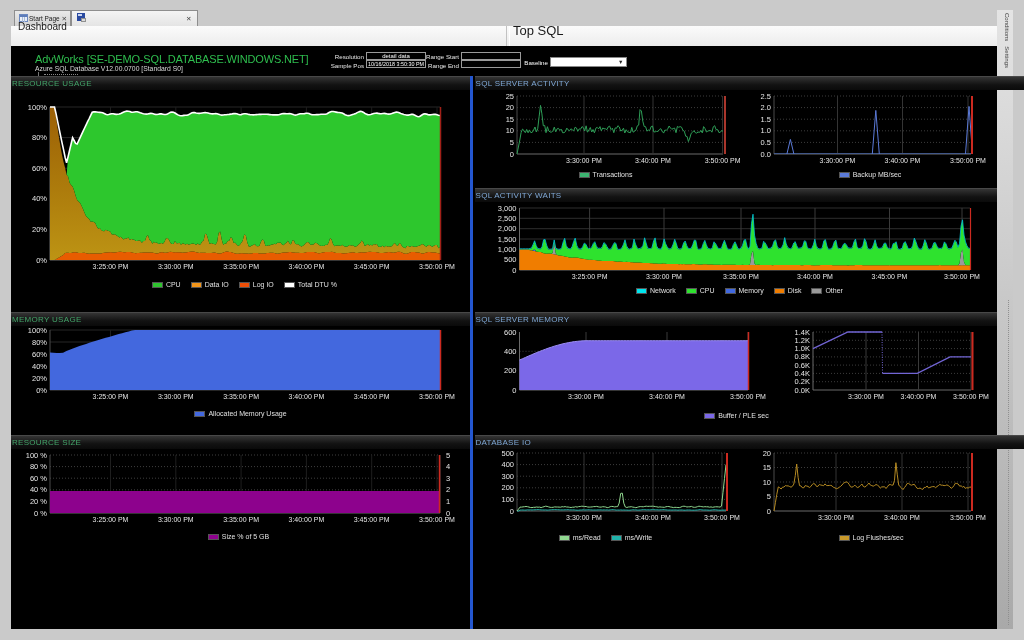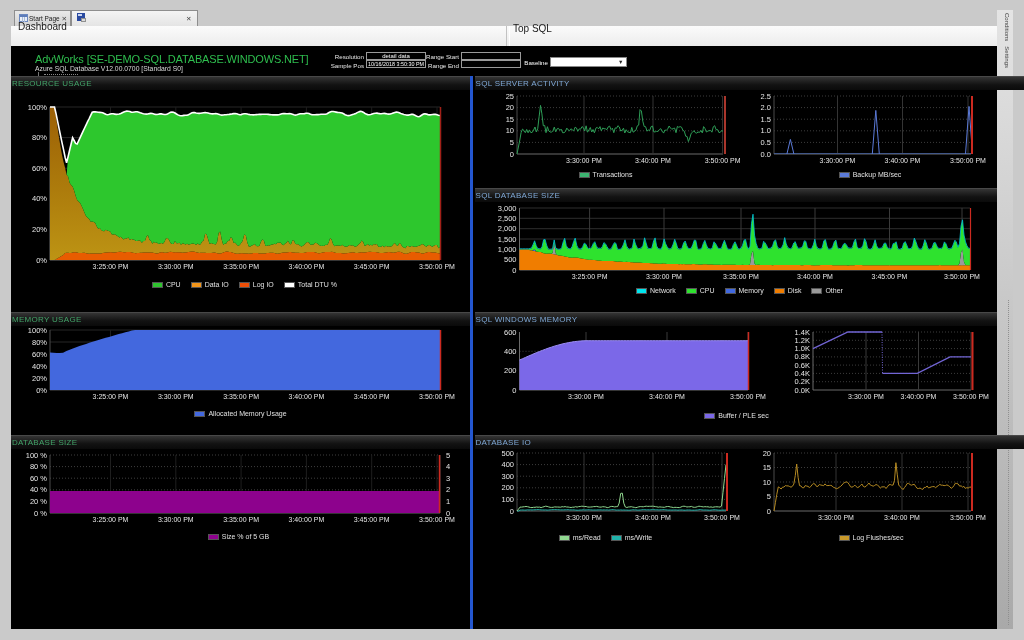--- a/index.html
+++ b/index.html
@@ -23,21 +23,21 @@
 <div class="abs" style="left:71px;top:10px;width:127px;height:16px;background:linear-gradient(#f4f4f4,#e4e4e4);border:1px solid #8e8e8e;border-bottom:none"></div>
 <div class="abs" style="left:77px;top:13px;width:11px;height:11px">
 <div class="abs" style="left:0;top:0;width:8px;height:8px;background:#2a4aa0"></div>
 <div class="abs" style="left:1px;top:1px;width:4px;height:2px;background:#c8d4f0"></div>
 <div class="abs" style="left:4px;top:5px;width:5px;height:4px;background:#dcdcdc;border:1px solid #909090"></div>
   </div>
 <div class="abs" style="left:186px;top:14.5px;font-size:6.5px;color:#444">✕</div>
 <div class="abs" style="left:18px;top:21px;font-size:10px;color:#1a1a1a">Dashboard</div>
 <div class="abs" style="left:506px;top:26px;width:1px;height:20px;background:#c2c2c2"></div>
 <div class="abs" style="left:509px;top:26px;width:1px;height:20px;background:#ffffff"></div>
-<div class="abs" style="left:513px;top:23px;font-size:10px;color:#1a1a1a">Top SQL</div>
+<div class="abs" style="left:513px;top:23px;font-size:13px;color:#1a1a1a">Top SQL</div>
 <div class="abs" style="left:11px;top:46px;width:986px;height:583px;background:#000"></div>
 <div class="abs" style="left:997px;top:10px;width:16px;height:619px;background:linear-gradient(180deg,#e4e4e4,#a9a9a9)"></div>
 <div class="abs" style="left:1008px;top:300px;width:1px;height:325px;border-left:1px dotted #8f8f8f"></div>
 <div class="abs" style="left:1010px;top:13px;font-size:6px;color:#444;transform:rotate(90deg);transform-origin:0 0;white-space:nowrap">Conditions&nbsp;&nbsp;&nbsp;Settings</div>
 
 <div class="abs" style="left:35px;top:53px;font-size:11px;font-weight:normal;color:#2ebe4e;letter-spacing:-0.15px">AdvWorks [SE-DEMO-SQL.DATABASE.WINDOWS.NET]</div>
 <div class="abs" style="left:35px;top:64.5px;font-size:6.8px;color:#d8d8d8">Azure SQL Database V12.00.0700 [Standard S0]</div>
 <div class="abs" style="left:44px;top:74px;width:34px;height:1px;border-top:1px dotted #888"></div>
 <div class="abs" style="left:38px;top:72px;width:1px;height:5px;background:#777"></div>
 <div class="inlab" style="left:300px;top:53px;width:64px">Resolution</div>
@@ -47,24 +47,24 @@
 <div class="inlab" style="left:395px;top:53px;width:64px">Range Start</div>
 <div class="inbox" style="left:461px;top:51.5px;width:60px;height:8px"></div>
 <div class="inlab" style="left:395px;top:61.5px;width:64px">Range End</div>
 <div class="inbox" style="left:461px;top:59.5px;width:60px;height:8px"></div>
 <div class="inlab" style="left:484px;top:59px;width:64px;color:#fff">Baseline</div>
 <div class="abs" style="left:550px;top:57px;width:77px;height:10px;background:#fff;border:1px solid #888"></div>
 <div class="abs" style="left:618px;top:59px;font-size:5.5px;color:#222">▼</div>
 <div class="abs" style="left:470px;top:76px;width:3px;height:553px;background:#2457d0"></div>
 <div class="abs phead" style="left:11px;top:76px;width:459px;color:#43a469">RESOURCE USAGE</div>
 <div class="abs phead" style="left:474.5px;top:76px;width:622px;color:#7fa7d4">SQL SERVER ACTIVITY</div>
-<div class="abs phead" style="left:474.5px;top:188px;width:522.5px;color:#7fa7d4">SQL DATABASE SIZE</div>
+<div class="abs phead" style="left:474.5px;top:188px;width:522.5px;color:#7fa7d4">SQL ACTIVITY WAITS</div>
 <div class="abs phead" style="left:11px;top:312px;width:459px;color:#43a469">MEMORY USAGE</div>
-<div class="abs phead" style="left:474.5px;top:312px;width:522.5px;color:#7fa7d4">SQL WINDOWS MEMORY</div>
-<div class="abs phead" style="left:11px;top:435px;width:459px;color:#43a469">DATABASE SIZE</div>
+<div class="abs phead" style="left:474.5px;top:312px;width:522.5px;color:#7fa7d4">SQL SERVER MEMORY</div>
+<div class="abs phead" style="left:11px;top:435px;width:459px;color:#43a469">RESOURCE SIZE</div>
 <div class="abs phead" style="left:474.5px;top:435px;width:593px;color:#7fa7d4">DATABASE IO</div>
 <svg class="abs" style="left:11px;top:95px" width="455" height="178">
 <defs>
       <linearGradient id="dio" x1="0" y1="0" x2="0" y2="1">
         <stop offset="0" stop-color="#9c6006"></stop>
         <stop offset="0.55" stop-color="#ad7c0c"></stop>
         <stop offset="1" stop-color="#bd9414"></stop>
       </linearGradient>
     </defs>
 <line x1="39" y1="12.0" x2="429" y2="12.0" stroke="#262626" stroke-width="1"></line>

